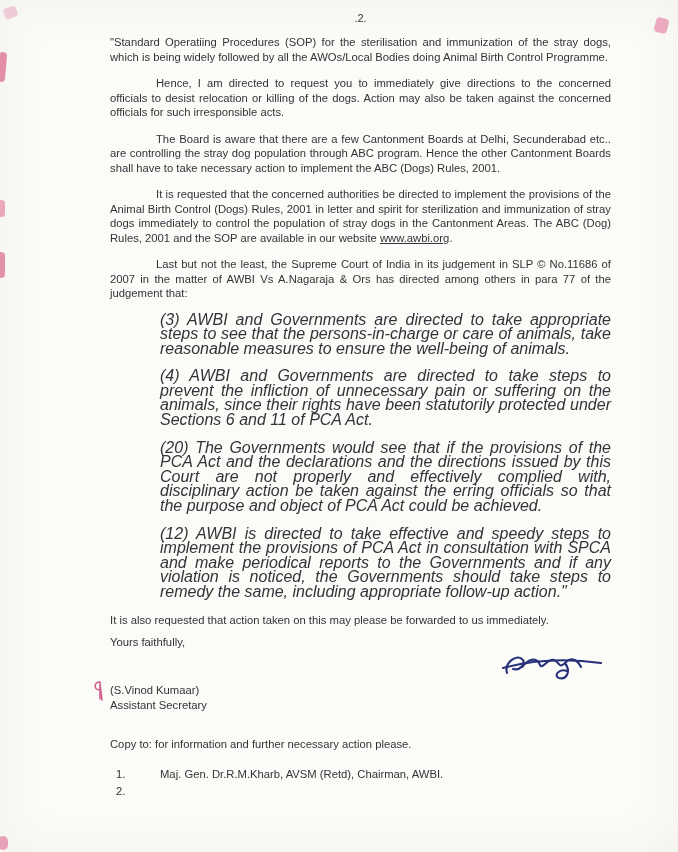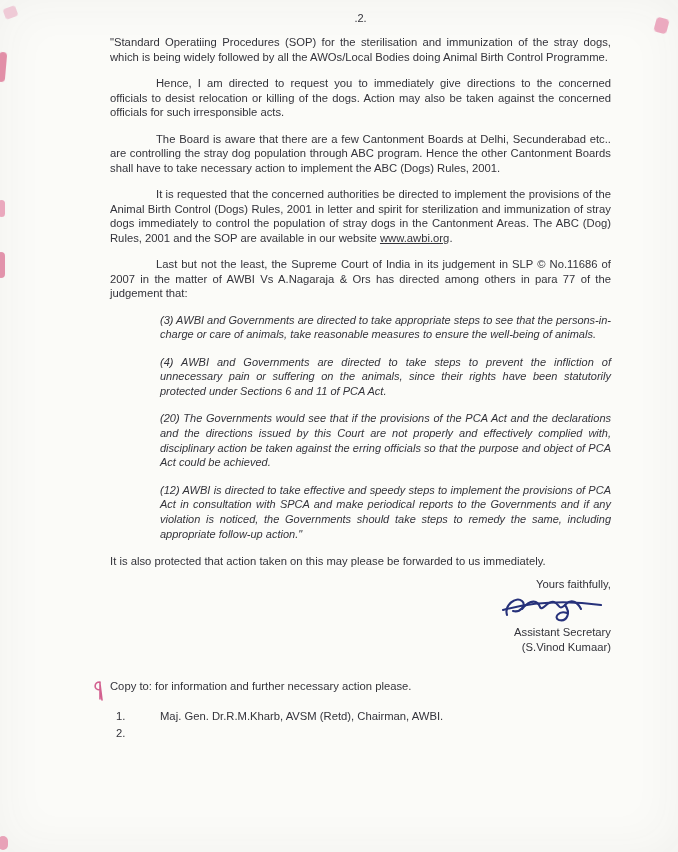--- a/index.html
+++ b/index.html
@@ -24,35 +24,34 @@
   }
   .para{
     font-size:11.25px;
     line-height:14.5px;
     text-align:justify;
     margin:0 0 12px 0;
   }
   .indent{ text-indent:46px; }
   .quote{
     font-style:italic;
-    font-size:11px;
+    font-size:16px;
     line-height:14.6px;
     text-align:justify;
     margin:0 0 13px 50px;
   }
   .closing{
     font-size:11.25px;
     line-height:14.5px;
     margin:2px 0 8px 0;
   }
   .weblink{
     color:#33333a;
   }
   .sig-block{
-    text-align:right;
     font-size:11.25px;
     line-height:15px;
     margin-top:6px;
   }
   .sig-scribble{
     display:block;
     margin:1px 6px 0 auto;
   }
   .copy-section{
     margin-top:24px;
@@ -102,34 +101,34 @@
     <p class="para indent">Last but not the least, the Supreme Court of India in its judgement in SLP © No.11686 of 2007 in the matter of AWBI Vs A.Nagaraja &amp; Ors has directed among others in para 77 of the judgement that:</p>
 
     <p class="quote">(3) AWBI and Governments are directed to take appropriate steps to see that the persons-in-charge or care of animals, take reasonable measures to ensure the well-being of animals.</p>
 
     <p class="quote">(4) AWBI and Governments are directed to take steps to prevent the infliction of unnecessary pain or suffering on the animals, since their rights have been statutorily protected under Sections 6 and 11 of PCA Act.</p>
 
     <p class="quote">(20) The Governments would see that if the provisions of the PCA Act and the declarations and the directions issued by this Court are not properly and effectively complied with, disciplinary action be taken against the erring officials so that the purpose and object of PCA Act could be achieved.</p>
 
     <p class="quote">(12) AWBI is directed to take effective and speedy steps to implement the provisions of PCA Act in consultation with SPCA and make periodical reports to the Governments and if any violation is noticed, the Governments should take steps to remedy the same, including appropriate follow-up action."</p>
 
-    <p class="closing">It is also protected that action taken on this may please be forwarded to us immediately.</p>
+    <p class="closing">It is also requested that action taken on this may please be forwarded to us immediately.</p>
 
     <div class="sig-block">
       <div>Yours faithfully,</div>
       <svg class="sig-scribble" width="104" height="32" viewBox="0 0 104 32">
         <g stroke="#26317a" stroke-width="2.1" fill="none" stroke-linecap="round" stroke-linejoin="round">
           <path d="M6 22 C 3 12, 15 3, 21 8 C 26 12, 19 20, 12 18"></path>
           <path d="M21 16 C 30 5, 37 8, 39 14 C 41 19, 47 7, 53 9 C 59 11, 57 19, 65 11 C 71 5, 77 10, 80 16"></path>
           <path d="M2 17 C 32 9, 64 7, 100 12"></path>
           <path d="M64 12 C 70 20, 66 29, 58 27 C 52 25, 58 17, 66 20"></path>
         </g>
       </svg>
+      <div>(S.Vinod Kumaar)</div>
       <div>Assistant Secretary</div>
-      <div>(S.Vinod Kumaar)</div>
     </div>
 
     <div class="copy-section">
       <div class="copy-heading">Copy to: for information and further necessary action please.</div>
       <div class="copy-item">
         <span class="copy-num">1.</span>
         <span>Maj. Gen. Dr.R.M.Kharb, AVSM (Retd), Chairman, AWBI.</span>
       </div>
       <div class="copy-item">
         <span class="copy-num">2.</span>

